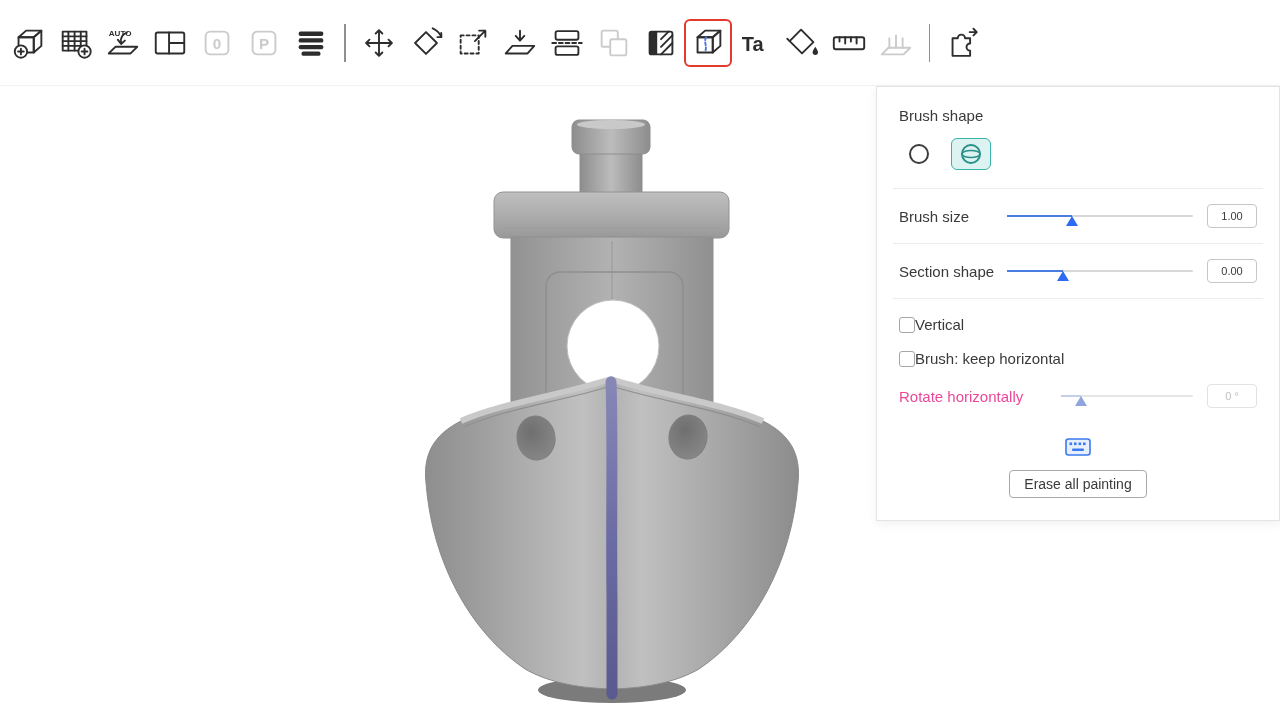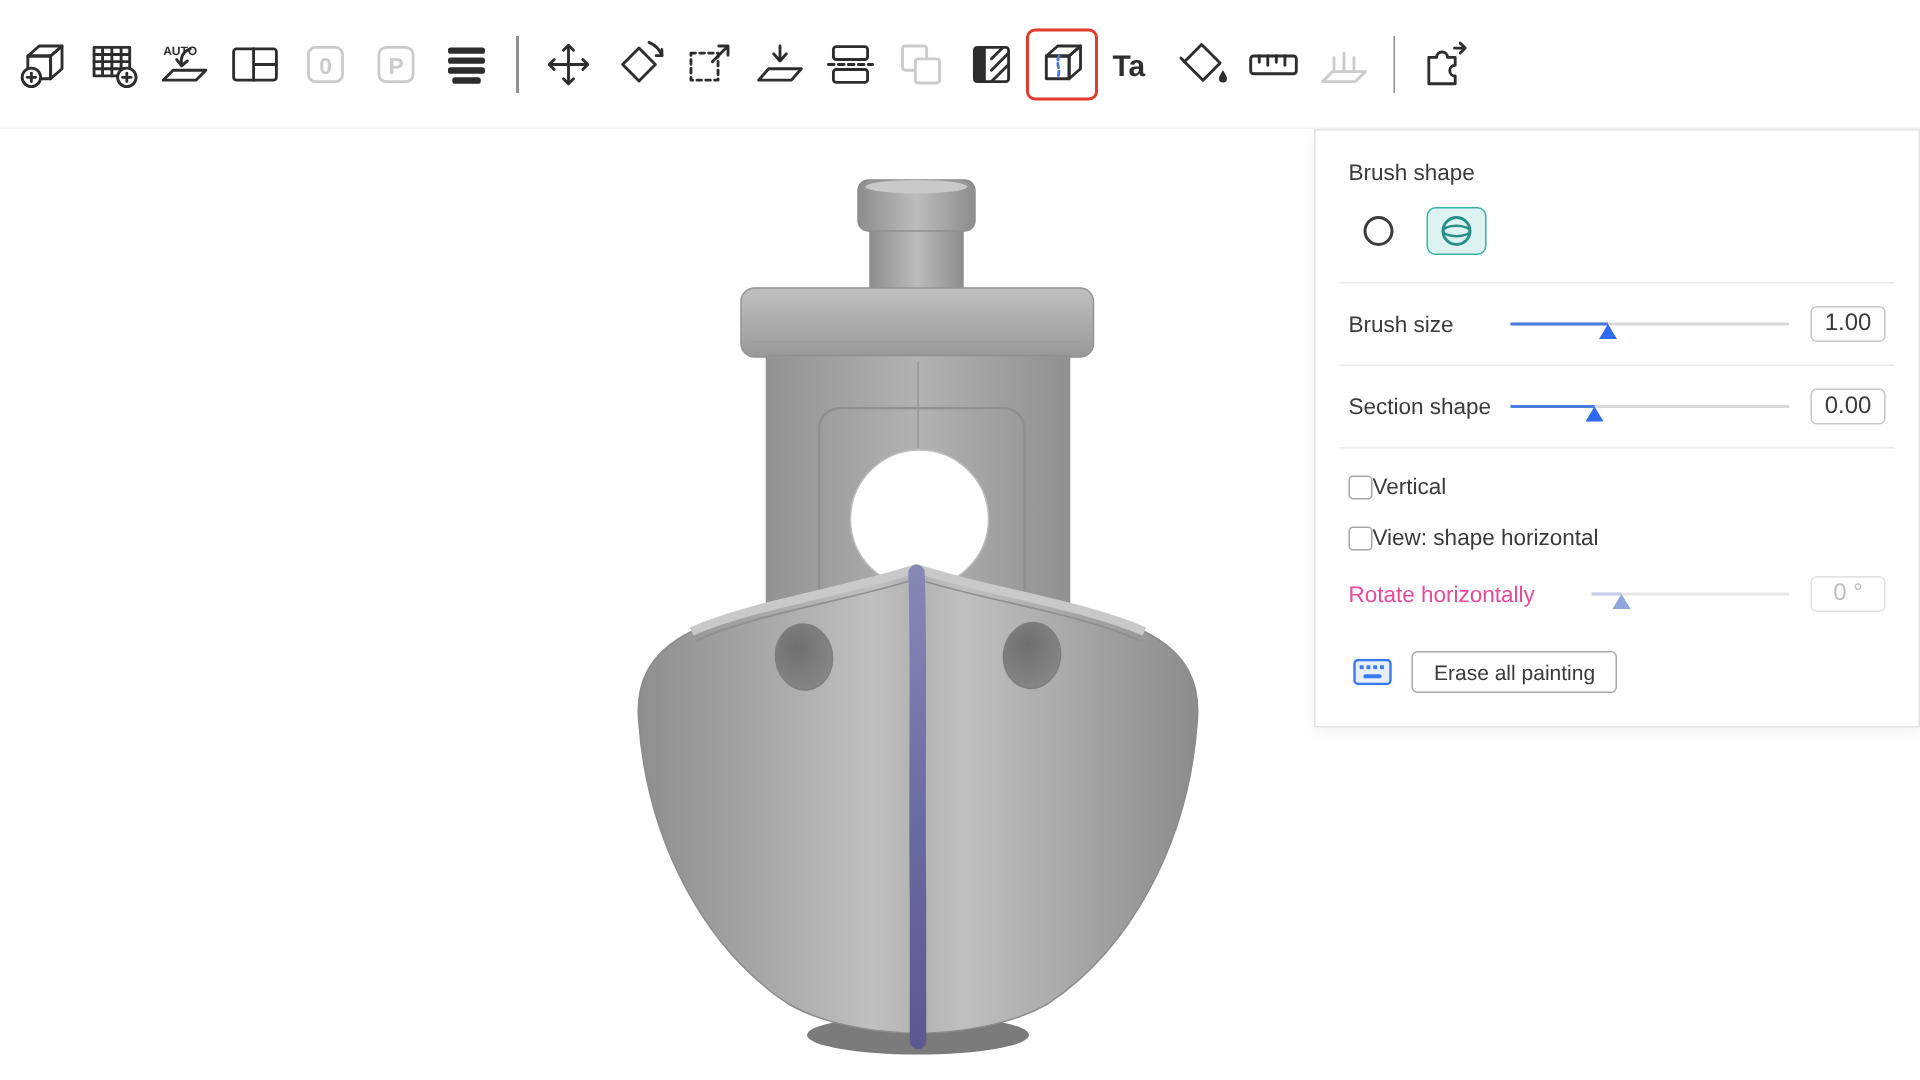--- a/index.html
+++ b/index.html
@@ -27,29 +27,29 @@
   .brush-opt.selected{background:#dcf3f1;border-color:#38b3aa;}
   .divider{height:1px;background:#ececec;margin:4px -6px;}
   .row{display:flex;align-items:center;margin:15px 0;}
   .row .label{width:108px;flex:none;}
   .slider{flex:1;position:relative;height:18px;margin-right:14px;cursor:pointer;}
   .slider .track{position:absolute;left:0;right:0;top:8px;height:2px;background:#d8d8d8;border-radius:1px;}
   .slider .fill{position:absolute;left:0;top:8px;height:2px;background:#4a7de0;width:var(--pos,30%);}
   .slider .thumb{position:absolute;top:9px;left:var(--pos,30%);transform:translateX(-50%);
     width:0;height:0;border-left:6.5px solid transparent;border-right:6.5px solid transparent;border-bottom:10px solid #2f6bf2;}
   .value-box{flex:none;width:48px;height:22px;border:1px solid #c6c6c6;border-radius:4px;background:#fff;
-    display:flex;align-items:center;justify-content:center;font-size:16px;cursor:text;}
+    display:flex;align-items:center;justify-content:center;font-size:11px;cursor:text;}
   .checkbox-row{display:flex;align-items:flex-end;margin:17px 0;cursor:pointer;}
   .checkbox{width:16px;height:16px;box-sizing:border-box;border:1.5px solid #a6a6a6;border-radius:3px;background:#fff;flex:none;}
   .row.disabled .label{color:#ec4899;width:162px;}
   .row.disabled .track{background:#e6e6e6;}
   .row.disabled .fill{background:#c3cfe8;}
   .row.disabled .thumb{border-bottom-color:#8ea6dd;}
   .row.disabled .value-box{border-color:#e2e2e2;color:#c0c0c0;}
-  .actions{display:flex;align-items:center;gap:10px;margin-top:26px;}
+  .actions{display:flex;align-items:center;gap:10px;margin-top:26px;flex-direction:column;}
   .kbd-btn{width:32px;height:26px;display:flex;align-items:center;justify-content:center;border-radius:4px;cursor:pointer;}
   .erase-btn{height:28px;padding:0 14px;border:1px solid #a9a9a9;border-radius:4px;background:#fff;
     font-size:14px;color:#3a3a3a;display:flex;align-items:center;cursor:pointer;font-family:"Liberation Sans",sans-serif;}
 </style>
 </head>
 <body>
 
 <div class="viewport">
   <svg width="1280" height="720" viewBox="0 0 1280 720">
     <defs>
@@ -330,21 +330,21 @@
 
   <div class="divider"></div>
 
   <div class="checkbox-row">
     <div class="checkbox"></div>
     <div>Vertical</div>
   </div>
 
   <div class="checkbox-row">
     <div class="checkbox"></div>
-    <div>View: shape horizontal</div>
+    <div>Brush: keep horizontal</div>
   </div>
 
   <div class="row disabled">
     <div class="label">Rotate horizontally</div>
     <div class="slider" style="--pos: 15%;">
       <div class="track"></div>
       <div class="fill"></div>
       <div class="thumb"></div>
     </div>
     <div class="value-box">0 °</div>

